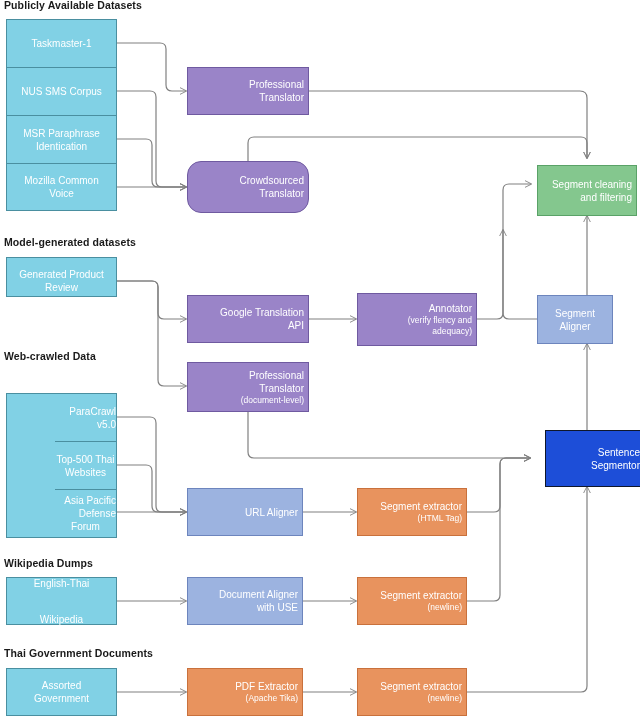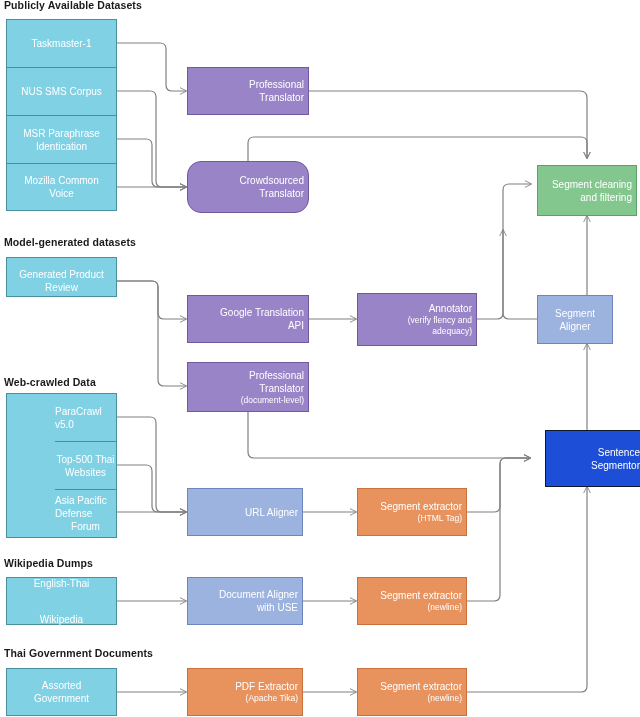--- a/index.html
+++ b/index.html
@@ -57,21 +57,21 @@
     box-sizing: border-box;
     border: 1px solid #4a8fa0;
     background: #81d1e5;
   }
   .stack .cell {
     box-sizing: border-box;
     display: flex;
     flex-direction: column;
     align-items: center;
     justify-content: center;
-    text-align: left;
+    text-align: right;
     color: #ffffff;
     font-size: 10px;
     line-height: 13px;
     border-bottom: 1px solid #4a8fa0;
   }
   .stack .cell:last-child { border-bottom: none; }
 
   svg.edges {
     position: absolute;
     left: 0; top: 0;
@@ -83,21 +83,21 @@
 </style>
 </head>
 <body>
 
 <div id="canvas">
 
   <div class="section-label" style="left:4px; top:-1px;">Publicly Available Datasets</div>
 
   <div class="section-label" style="left:4px; top:236px;">Model-generated datasets</div>
 
-  <div class="section-label" style="left:4px; top:376px;">Web-crawled Data</div>
+  <div class="section-label" style="left:4px; top:350px;">Web-crawled Data</div>
 
   <div class="section-label" style="left:4px; top:557px;">Wikipedia Dumps</div>
 
   <div class="section-label" style="left:4px; top:647px;">Thai Government Documents</div>
 
   <svg class="edges" viewBox="0 0 640 717">
     <defs>
       <marker id="arrow" viewBox="0 0 10 10" refX="9" refY="5" markerWidth="6" markerHeight="6" orient="auto-start-reverse">
         <path d="M 0 0 L 10 5 L 0 10 z" fill="#808080" stroke="none"></path>
       </marker>

